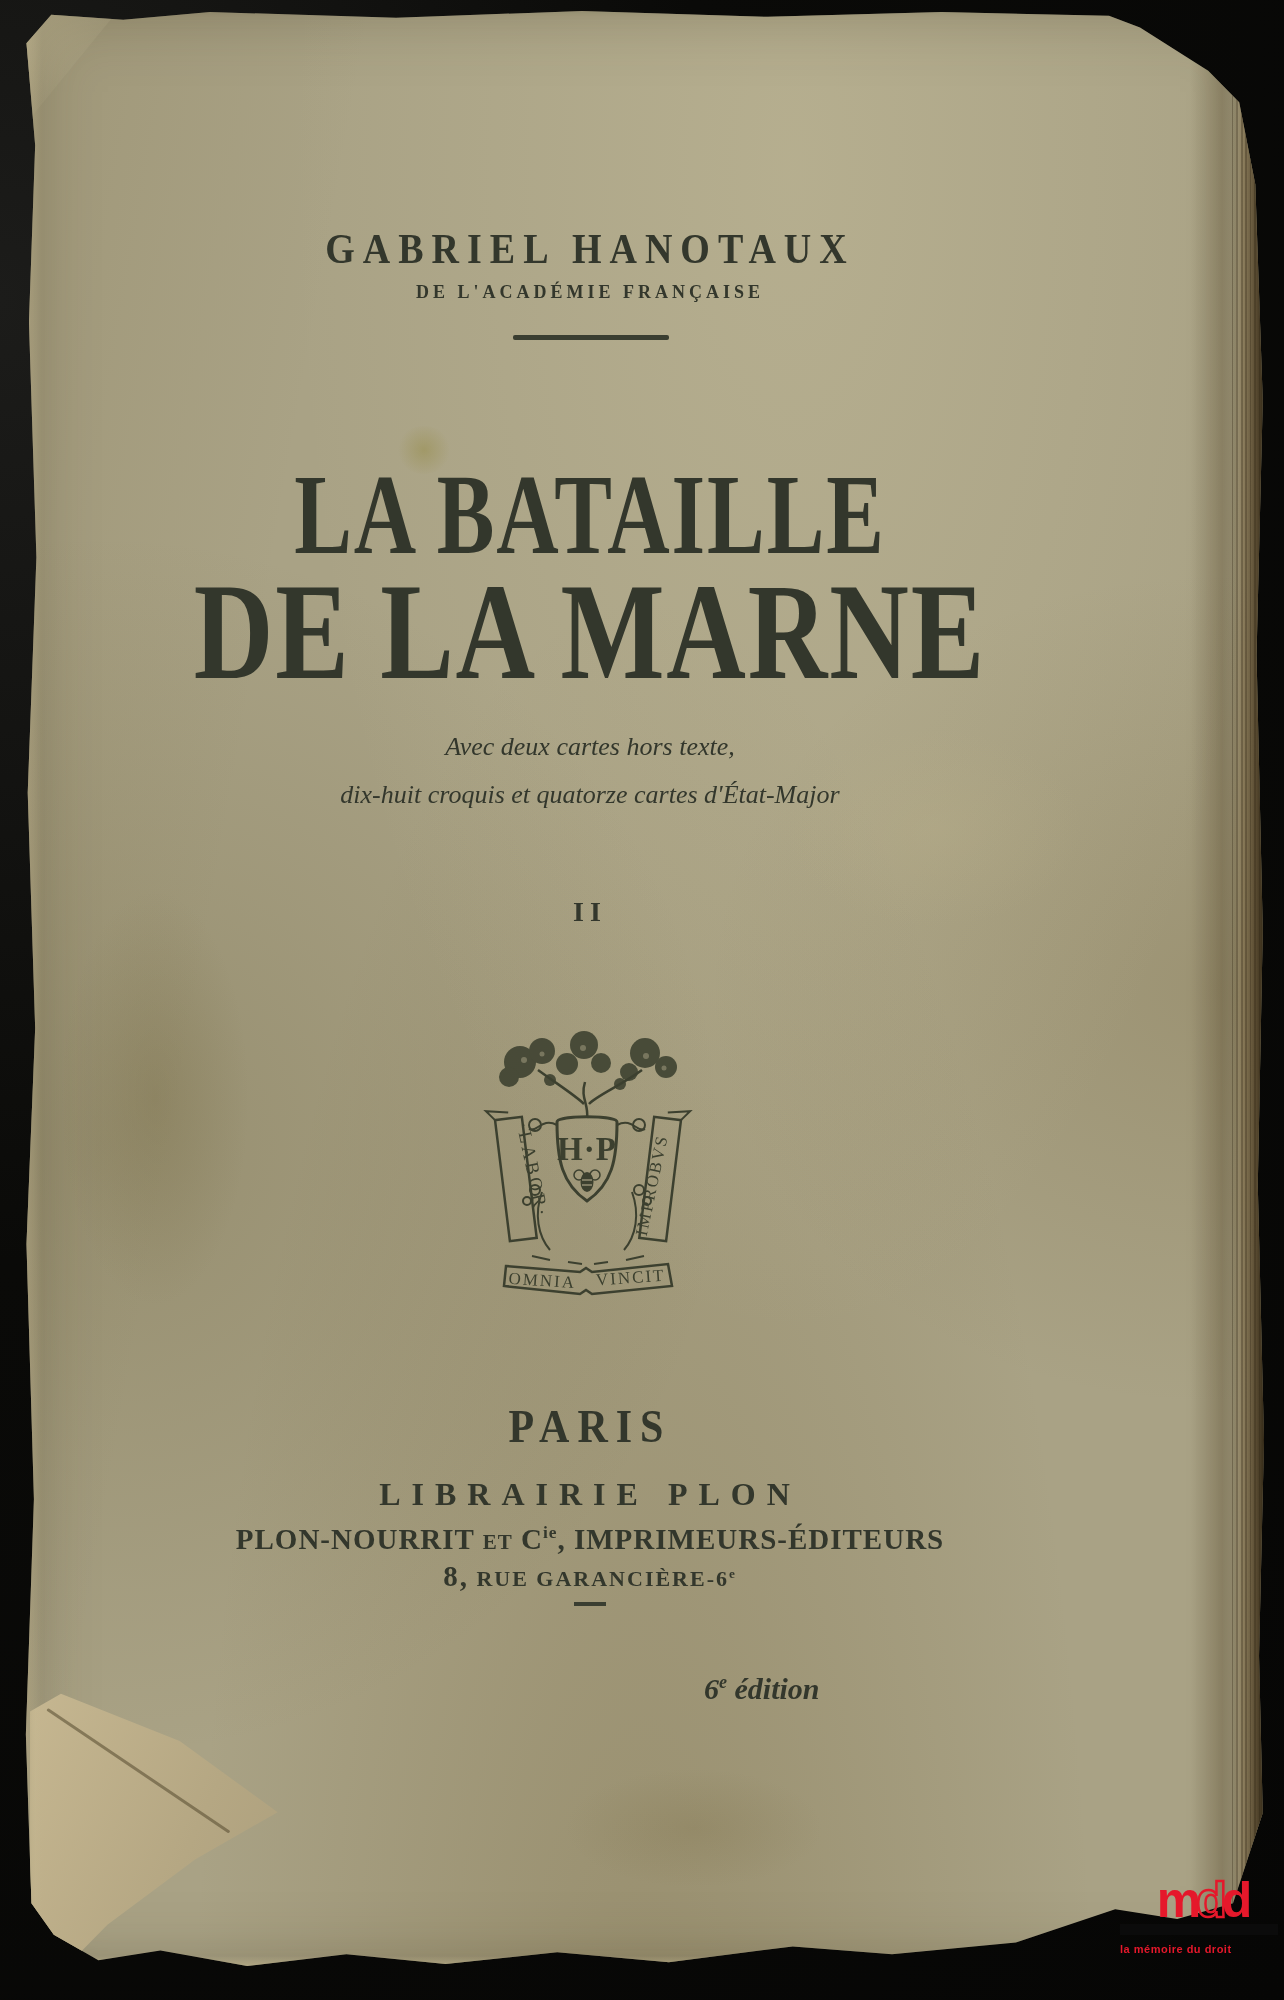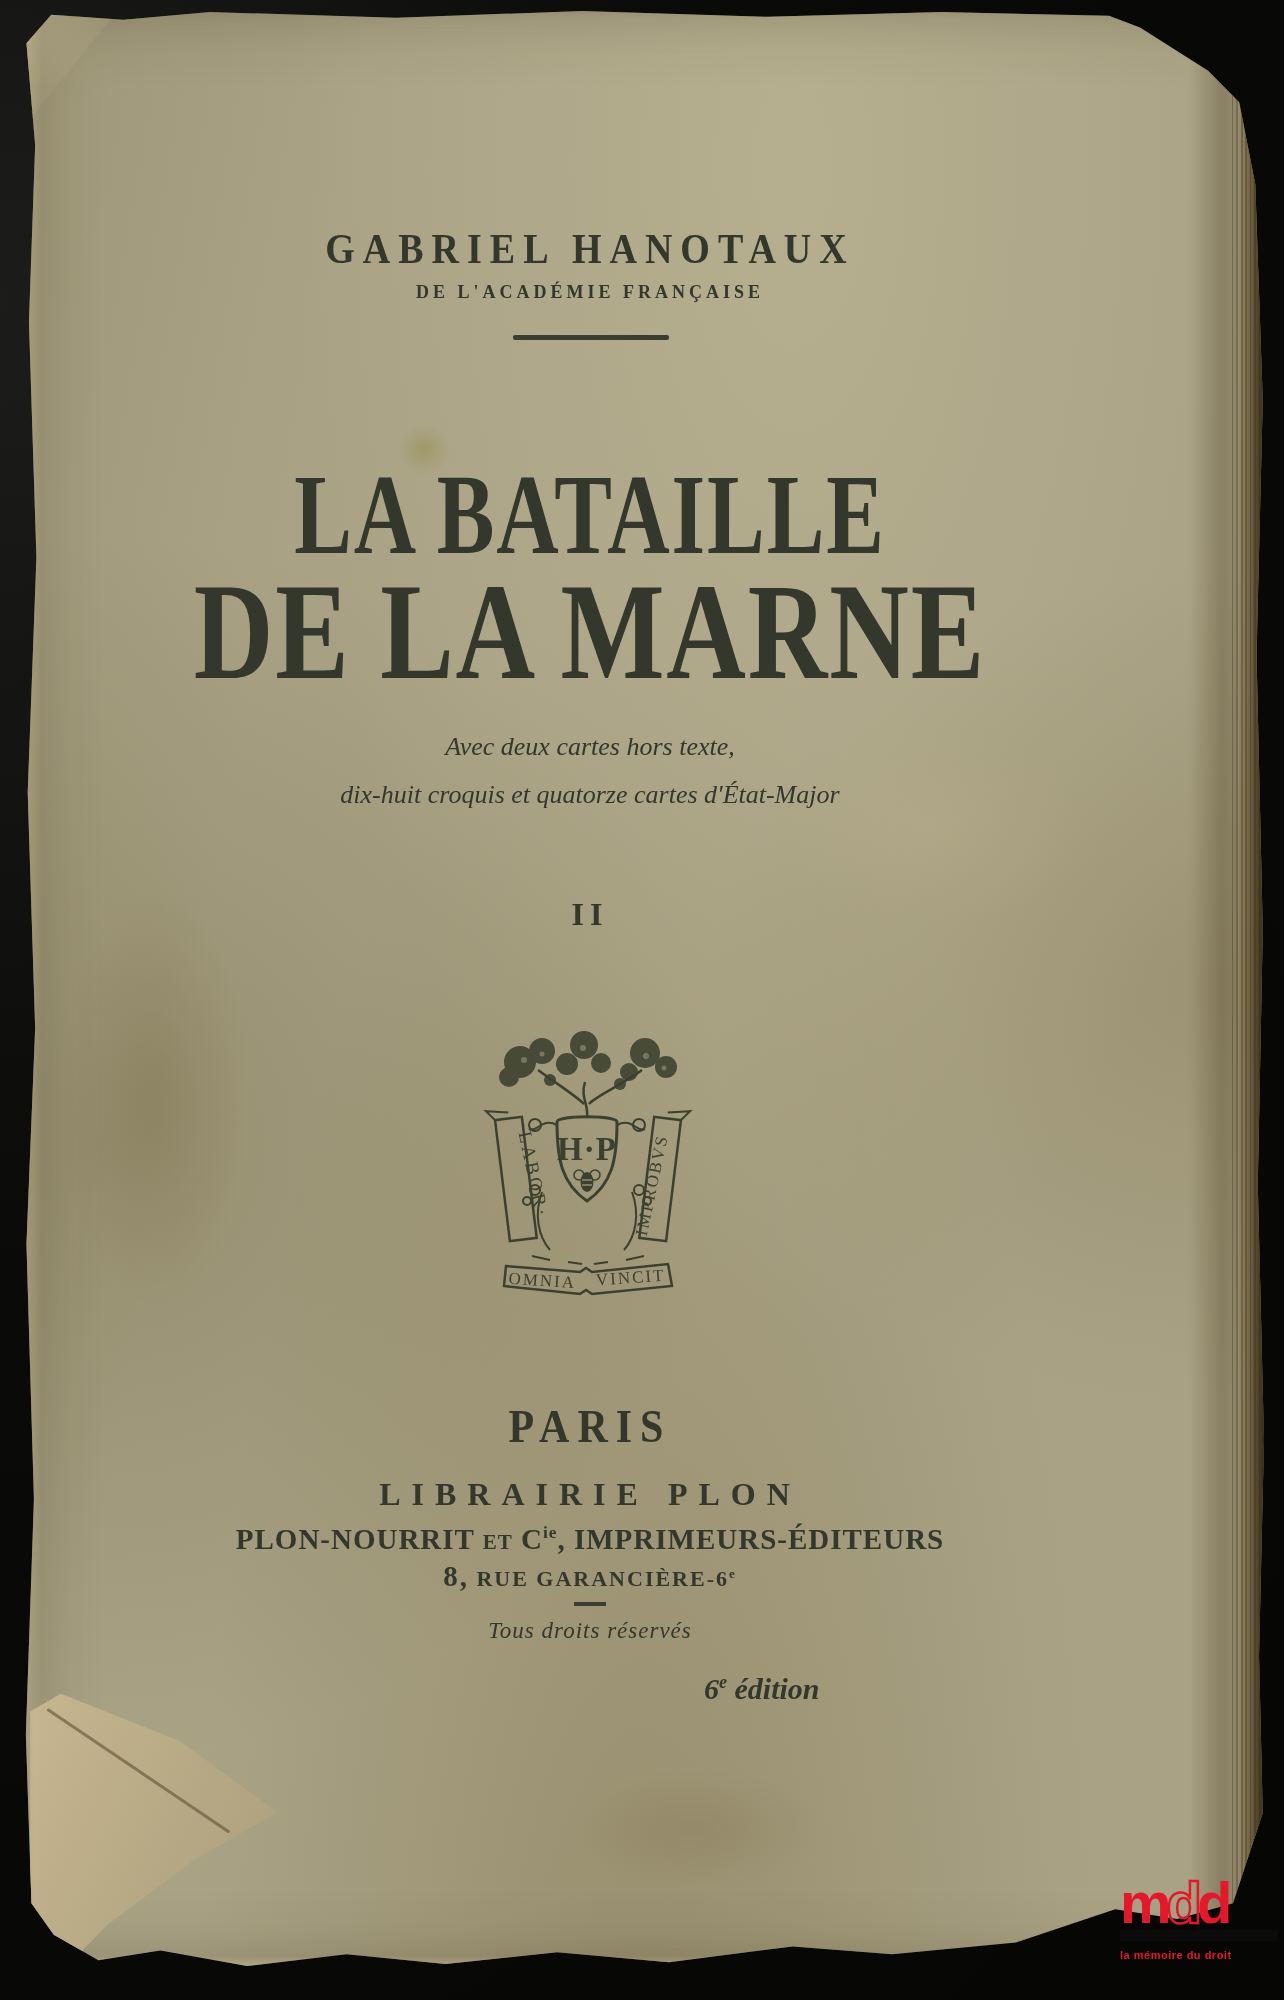--- a/index.html
+++ b/index.html
@@ -73,39 +73,39 @@
   
   .line{position:absolute;left:0;width:1132px;text-align:center;white-space:nowrap;}
   .ink{color:#33372c;}
   .author{top:216px;font-size:38px;font-weight:bold;letter-spacing:8px;transform:scaleY(1.12);transform-origin:50% 0;}
   .academie{top:274px;font-size:18px;font-weight:bold;letter-spacing:4px;}
   .rule1{position:absolute;left:489px;top:327px;width:156px;height:5px;background:#3a3e31;border-radius:2px;}
   .title1{top:440px;font-size:94px;font-weight:bold;letter-spacing:2px;transform:scale(.92,1.22);transform-origin:50% 0;}
   .title2{top:546px;font-size:116px;font-weight:bold;letter-spacing:2px;transform:scale(.95,1.18);transform-origin:50% 0;}
   .subtitle1{top:724px;font-size:26px;font-style:italic;}
   .subtitle2{top:772px;font-size:26px;font-style:italic;text-align:center;}
-  .volume{top:888px;font-size:32px;font-weight:bold;letter-spacing:6px;}
+  .volume{top:888px;font-size:28px;font-weight:bold;letter-spacing:6px;}
   .city{top:1392px;font-size:42px;font-weight:bold;letter-spacing:8px;transform:scaleY(1.1);transform-origin:50% 0;}
   .librairie{top:1468px;font-size:32px;font-weight:bold;letter-spacing:11px;}
   .imprint{top:1514px;font-size:29px;font-weight:bold;letter-spacing:1px;}
   .imprint .et{font-size:21px;}
   .imprint sup, .address sup, .edition sup{font-size:60%;vertical-align:super;}
   .address{top:1552px;font-size:22px;font-weight:bold;letter-spacing:2px;}
   .address .num{font-size:29px;}
   .dash{position:absolute;left:550px;top:1594px;width:32px;height:4px;background:#3a3e31;}
   .rights{top:1610px;font-size:23px;font-style:italic;letter-spacing:1px;}
   .edition{position:absolute;left:680px;top:1664px;width:340px;text-align:left;font-size:30px;font-weight:bold;font-style:italic;}
 
   
   .emblem{position:absolute;left:456px;top:1016px;width:216px;height:288px;}
   .emblem svg{width:100%;height:100%;}
 
   
   .watermark{position:absolute;left:1120px;top:1880px;width:164px;font-family:"Liberation Sans",sans-serif;}
-  .wm-letters{font-size:58px;font-weight:bold;line-height:.8;letter-spacing:-5px;color:#e5182b;white-space:nowrap;}
+  .wm-letters{font-size:50px;font-weight:bold;line-height:.8;letter-spacing:-5px;color:#e5182b;white-space:nowrap;text-align:center;}
   .wm-letters .outline{color:transparent;-webkit-text-stroke:2.5px #e5182b;}
   .wm-bar{width:158px;height:11px;background:#0b0b0b;margin-top:4px;}
   .wm-caption{margin-top:8px;font-size:11px;font-weight:bold;color:#e5182b;letter-spacing:.5px;white-space:nowrap;}
 </style>
 </head>
 <body>
 
 <div class="book">
   <div class="corner-bend"></div>
   <div class="stain s1"></div>
@@ -196,21 +196,20 @@
         <text x="151" y="259" text-anchor="middle" transform="rotate(-4 151 259)" font-family="Liberation Serif, serif" font-size="17" letter-spacing="2" fill="#3c402f">VINCIT</text>
       </g>
     </svg>
   </div>
 
   <div class="line ink city">PARIS</div>
   <div class="line ink librairie">LIBRAIRIE PLON</div>
   <div class="line ink imprint"><span>PLON-NOURRIT </span><span class="et">ET</span><span> C</span><sup>ie</sup><span>, IMPRIMEURS-ÉDITEURS</span></div>
   <div class="line ink address"><span class="num">8,</span><span> RUE GARANCIÈRE-6</span><sup>e</sup></div>
   <div class="dash"></div>
-  <div class="line ink rights">Tous droits réservés</div>
   <div class="edition ink"><span>6</span><sup>e</sup><span> édition</span></div>
 </div>
 
 <div class="watermark">
   <div class="wm-letters"><span>m</span><span class="outline">d</span><span>d</span></div>
   <div class="wm-bar"></div>
   <div class="wm-caption">la mémoire du droit</div>
 </div>
 
 </body></html>

